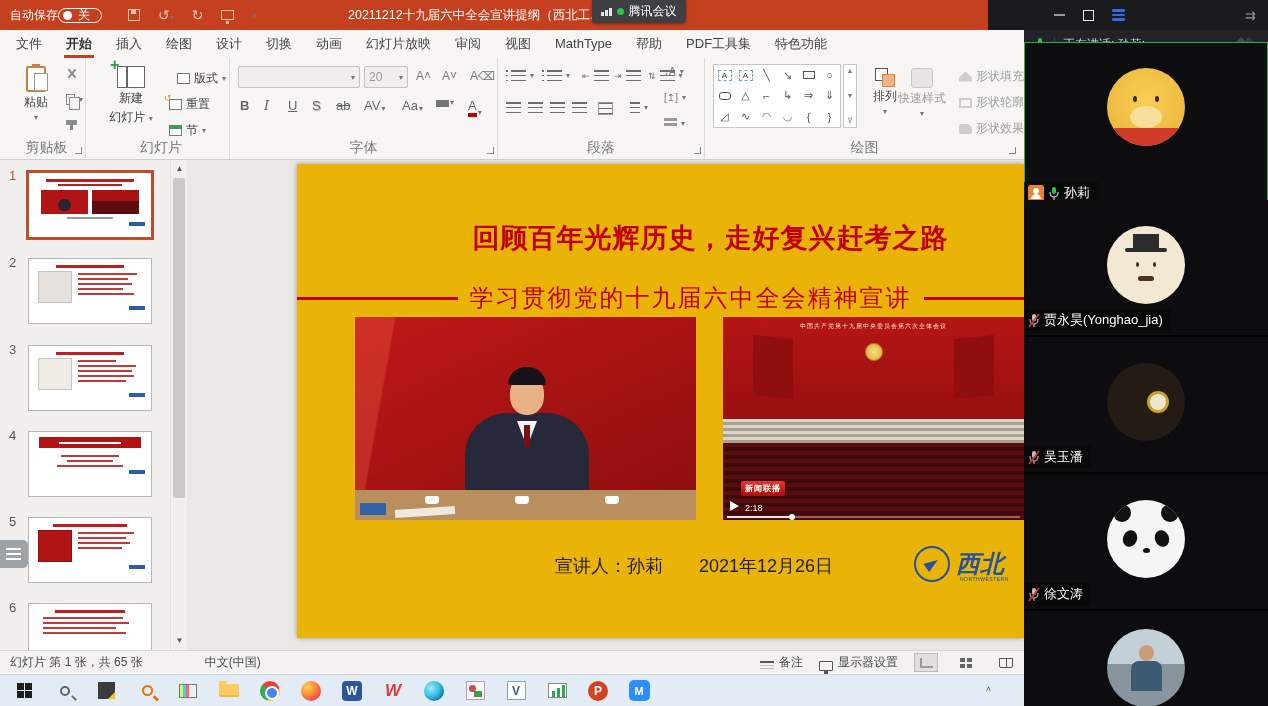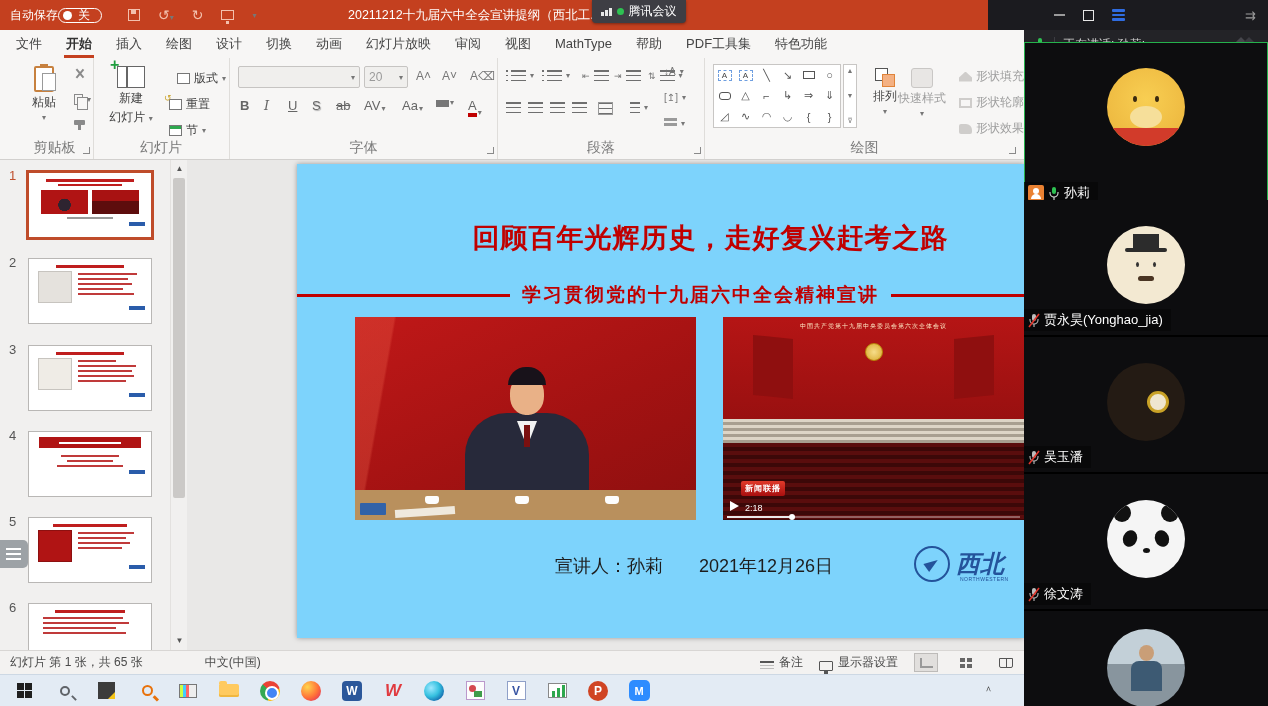--- a/index.html
+++ b/index.html
@@ -86,26 +86,26 @@
 .mlines{flex:1;display:flex;flex-direction:column;gap:3px;padding-top:2px}
 .ml{height:2px;background:#c03a3a}
 .mbanner{height:11px;background:#b01414;margin:5px 10px 5px;display:flex;align-items:center;justify-content:center}
 .mbanner i{display:block;width:60%;height:2px;background:#fff}
 .mlogo{width:16px;height:4px;background:#2a5caa;margin:3px 6px 0 auto}
 .tscroll{position:absolute;left:170px;top:160px;width:17px;height:490px;background:#f1f0ef;border-left:1px solid #e3e1df;z-index:1}
 .tscroll .up,.tscroll .down{position:absolute;left:0;width:17px;height:16px;display:flex;align-items:center;justify-content:center;font-size:8px;color:#555}
 .tscroll .up{top:0}.tscroll .down{bottom:2px}
 .tscroll .bar{position:absolute;left:2px;top:18px;width:12px;height:320px;background:#cbc9c7;border-radius:2px}
 
-.slide{position:absolute;left:297px;top:164px;width:727px;height:474px;background:#7dd3fc;box-shadow:0 0 5px rgba(0,0,0,.35);overflow:hidden}
+.slide{position:absolute;left:297px;top:164px;width:727px;height:474px;background:#eab308;box-shadow:0 0 5px rgba(0,0,0,.35);overflow:hidden}
 .s-title{position:absolute;top:56px;left:100px;right:0;text-align:center;font-family:"DejaVu Serif",serif;font-weight:bold;font-size:27px;color:#c00000;letter-spacing:1px;white-space:nowrap}
 .s-subrow{position:absolute;top:118px;left:0;right:0;display:flex;align-items:center;gap:12px}
 .sline{height:3px;background:#c00000}
 .sline.l{flex:1.2}.sline.r{flex:0.75}
-.s-subtitle{font-size:19px;font-weight:bold;color:#c00000;letter-spacing:2px;white-space:nowrap}
+.s-subtitle{font-size:24px;font-weight:normal;color:#c00000;letter-spacing:2px;white-space:nowrap}
 .img-left{position:absolute;top:153px;left:58px;width:341px;height:203px;background:linear-gradient(155deg,#c01818 0%,#a31212 55%,#8c0f0f 100%);overflow:hidden}
 .px-flag{position:absolute;left:-30px;top:-20px;width:200px;height:240px;background:linear-gradient(100deg,rgba(255,120,90,.25) 0 30%,transparent 31%)}
 .px-suit{position:absolute;left:110px;top:96px;width:124px;height:80px;background:#27293a;border-radius:42px 42px 0 0}
 .px-shirt{position:absolute;left:162px;top:104px;width:20px;height:26px;background:#f2f2f2;clip-path:polygon(0 0,100% 0,50% 100%)}
 .px-tie{position:absolute;left:169px;top:108px;width:6px;height:22px;background:#7a1010}
 .px-face{position:absolute;left:155px;top:58px;width:34px;height:40px;background:#e9b187;border-radius:46%}
 .px-hair{position:absolute;left:153px;top:50px;width:38px;height:18px;background:#18121a;border-radius:18px 18px 0 0}
 .px-desk{position:absolute;left:0;bottom:0;width:100%;height:30px;background:#b9905d}
 .px-cup{position:absolute;bottom:16px;width:14px;height:8px;background:#fdfdfd;border-radius:2px 2px 4px 4px}
 .px-paper{position:absolute;bottom:4px;left:40px;width:60px;height:8px;background:#efe9dd;transform:rotate(-4deg)}
@@ -262,21 +262,21 @@
     <span class="tab">审阅</span>
     <span class="tab">视图</span>
     <span class="tab">MathType</span>
     <span class="tab">帮助</span>
     <span class="tab">PDF工具集</span>
     <span class="tab">特色功能</span>
   </div>
 
   <div class="ribbon">
 
-    <div class="rgroup" style="left:16px;width:78px">
+    <div class="rgroup" style="left:8px;width:78px">
       <div class="bigbtn" style="left:8px;top:8px;width:40px">
         <span class="ic-clip"></span>
         <span>粘贴</span>
           <span class="dd">▾</span>
       </div>
       <div class="mini" style="left:58px;top:10px">
           <span class="ic-cut"></span>
         </div>
       <div class="mini" style="left:58px;top:36px">
           <span class="ic-copy"></span>

